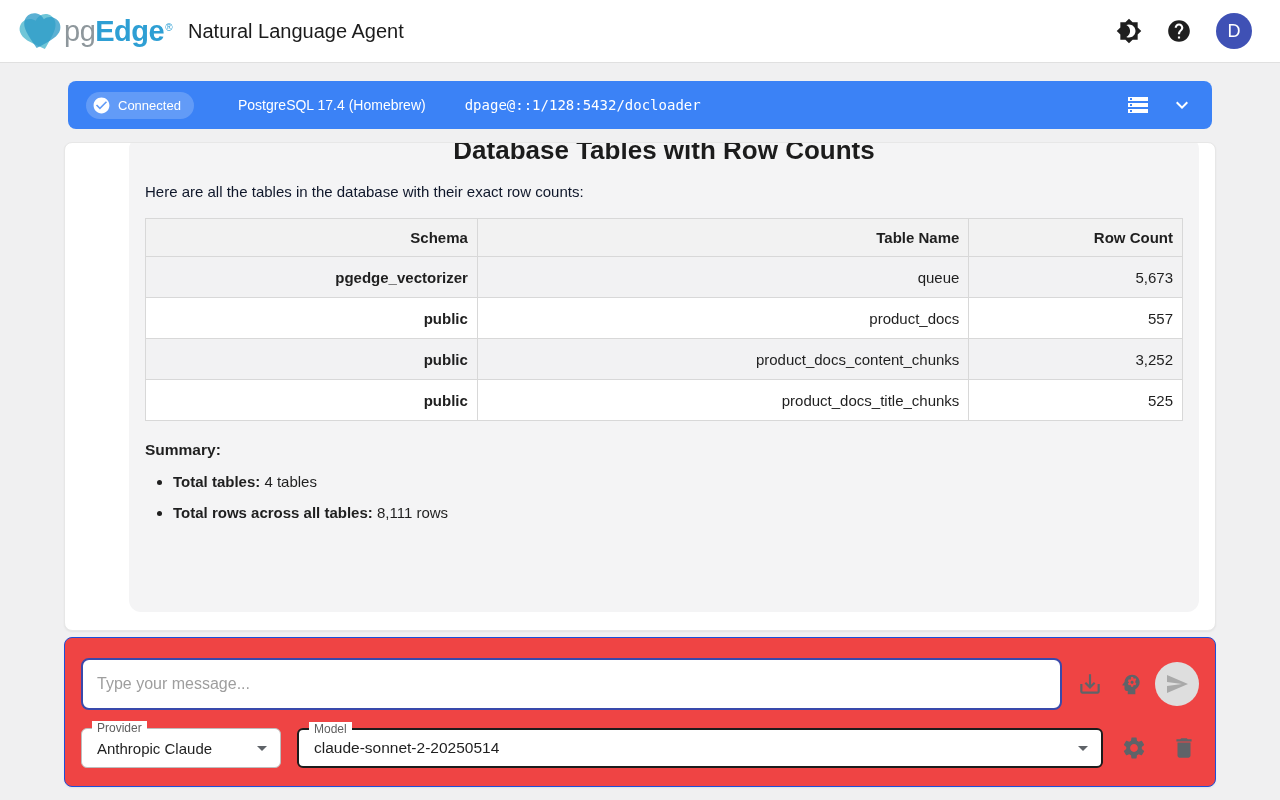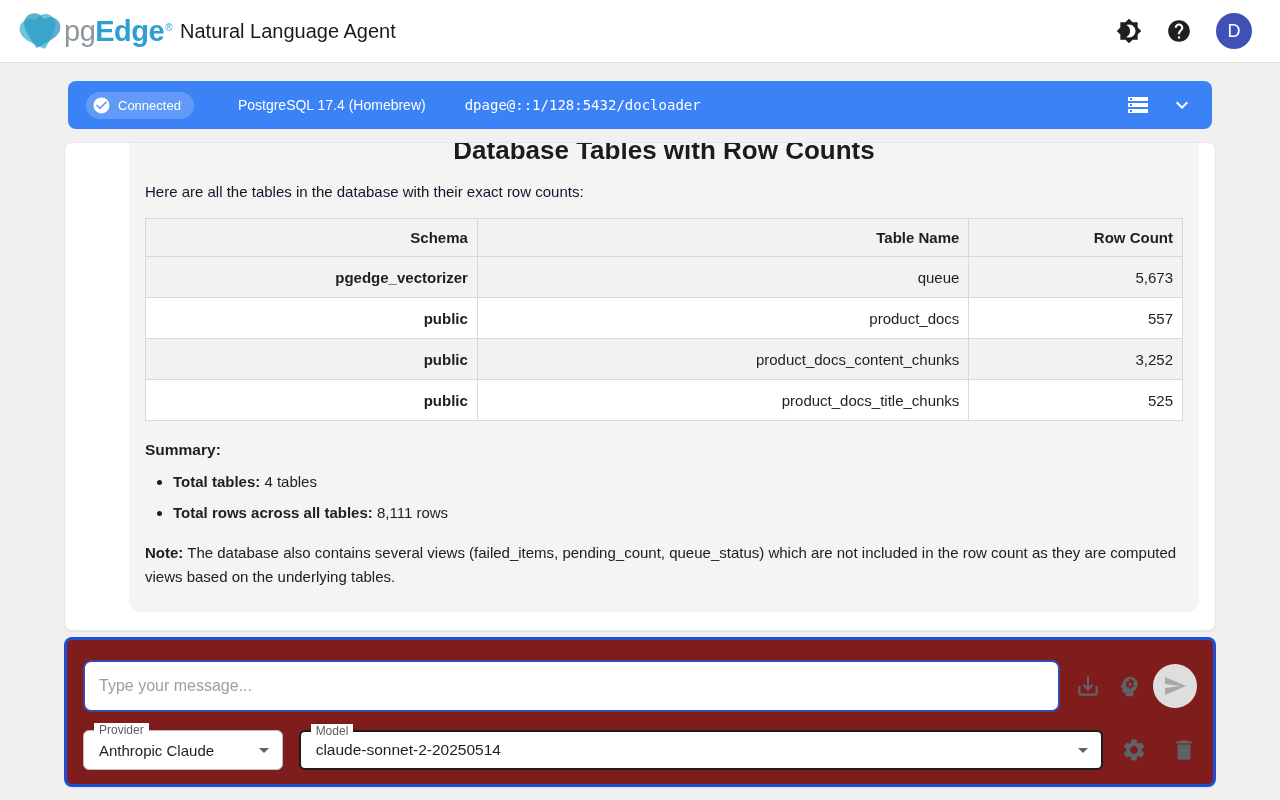--- a/index.html
+++ b/index.html
@@ -15,21 +15,21 @@
   .app-header {
     height:63px; background:#fff; border-bottom:1px solid #e0e0e0;
     display:flex; align-items:center; padding:0 28px 0 16px;
   }
   .logo { display:flex; align-items:center; }
   .logo-mark { width:46px; height:44px; margin-right:2px; }
   .logo-word { font-size:29px; letter-spacing:-0.5px; display:flex; align-items:baseline; }
   .logo-pg { color:#8e979c; font-weight:400; }
   .logo-edge { color:#2e9fd4; font-weight:700; }
   .logo-reg { color:#2e9fd4; font-size:10px; vertical-align:super; margin-left:1px; position:relative; top:-10px; }
-  .app-title { font-size:20px; color:#1b1b1b; margin-left:8px; font-weight:400; }
+  .app-title { font-size:20px; color:#1b1b1b; margin-left:16px; font-weight:400; }
   .header-right { margin-left:auto; display:flex; align-items:center; gap:24px; }
   .icon-btn { background:none; border:none; cursor:pointer; color:#1f1f1f; padding:0; display:flex; align-items:center; justify-content:center; }
   .avatar {
     width:36px; height:36px; border-radius:50%; background:#3f51b5; color:#fff;
     display:flex; align-items:center; justify-content:center; font-size:18px; cursor:pointer;
   }
 
   
   .conn-bar {
     margin:18px 68px 0; height:48px; background:#3b82f6; border-radius:8px;
@@ -72,22 +72,22 @@
   .col-count { width:20.6%; }
   .td-schema { font-weight:700; }
 
   .msg-summary { font-size:15.5px; font-weight:700; margin-top:20px; }
   .msg-bullets { margin:13px 0 0 6px; padding-left:22px; font-size:15px; }
   .msg-bullets li { margin-bottom:11px; line-height:20px; }
   .msg-note { font-size:15px; line-height:24px; margin-top:18px; color:#202020; }
 
   
   .composer-card {
-    margin:6px 64px 0; height:150px; background:#7f1d1d;
-    border:3px solid #1d4ed8; border-radius:8px;
+    margin:6px 64px 0; height:150px; background:#ef4444;
+    border:1px solid #1d4ed8; border-radius:8px;
     box-shadow:0 1px 2px rgba(0,0,0,0.06);
     padding:20px 16px;
   }
   .composer-row1 { display:flex; align-items:center; }
   .msg-input {
     width:988px; height:52px; border:2px solid #3949ab; border-radius:8px;
     padding:0 14px; font-size:16px; font-family:"Liberation Sans", sans-serif;
     color:#1f1f1f; outline:none;
   }
   .msg-input::placeholder { color:#9e9e9e; }
@@ -208,21 +208,20 @@
           <td>525</td>
         </tr>
       </tbody>
     </table>
 
     <p class="msg-summary">Summary:</p>
     <ul class="msg-bullets">
       <li><b>Total tables:</b><span> 4 tables</span></li>
       <li><b>Total rows across all tables:</b><span> 8,111 rows</span></li>
     </ul>
-    <p class="msg-note"><b>Note:</b><span> The database also contains several views (failed_items, pending_count, queue_status) which are not included in the row count as they are computed views based on the underlying tables.</span></p>
   </div>
 </main>
 
 <section class="composer-card">
   <div class="composer-row1">
     <input class="msg-input" type="text" placeholder="Type your message..." style="">
     <button class="icon-btn tool-btn">
       <svg width="26" height="26" viewBox="0 0 24 24" fill="currentColor">
         <path d="M19 12v7H5v-7H3v7c0 1.1.9 2 2 2h14c1.1 0 2-.9 2-2v-7h-2zm-6 .67l2.59-2.58L17 11.5l-5 5-5-5 1.41-1.41L11 12.67V3h2v9.67z"></path>
       </svg>

